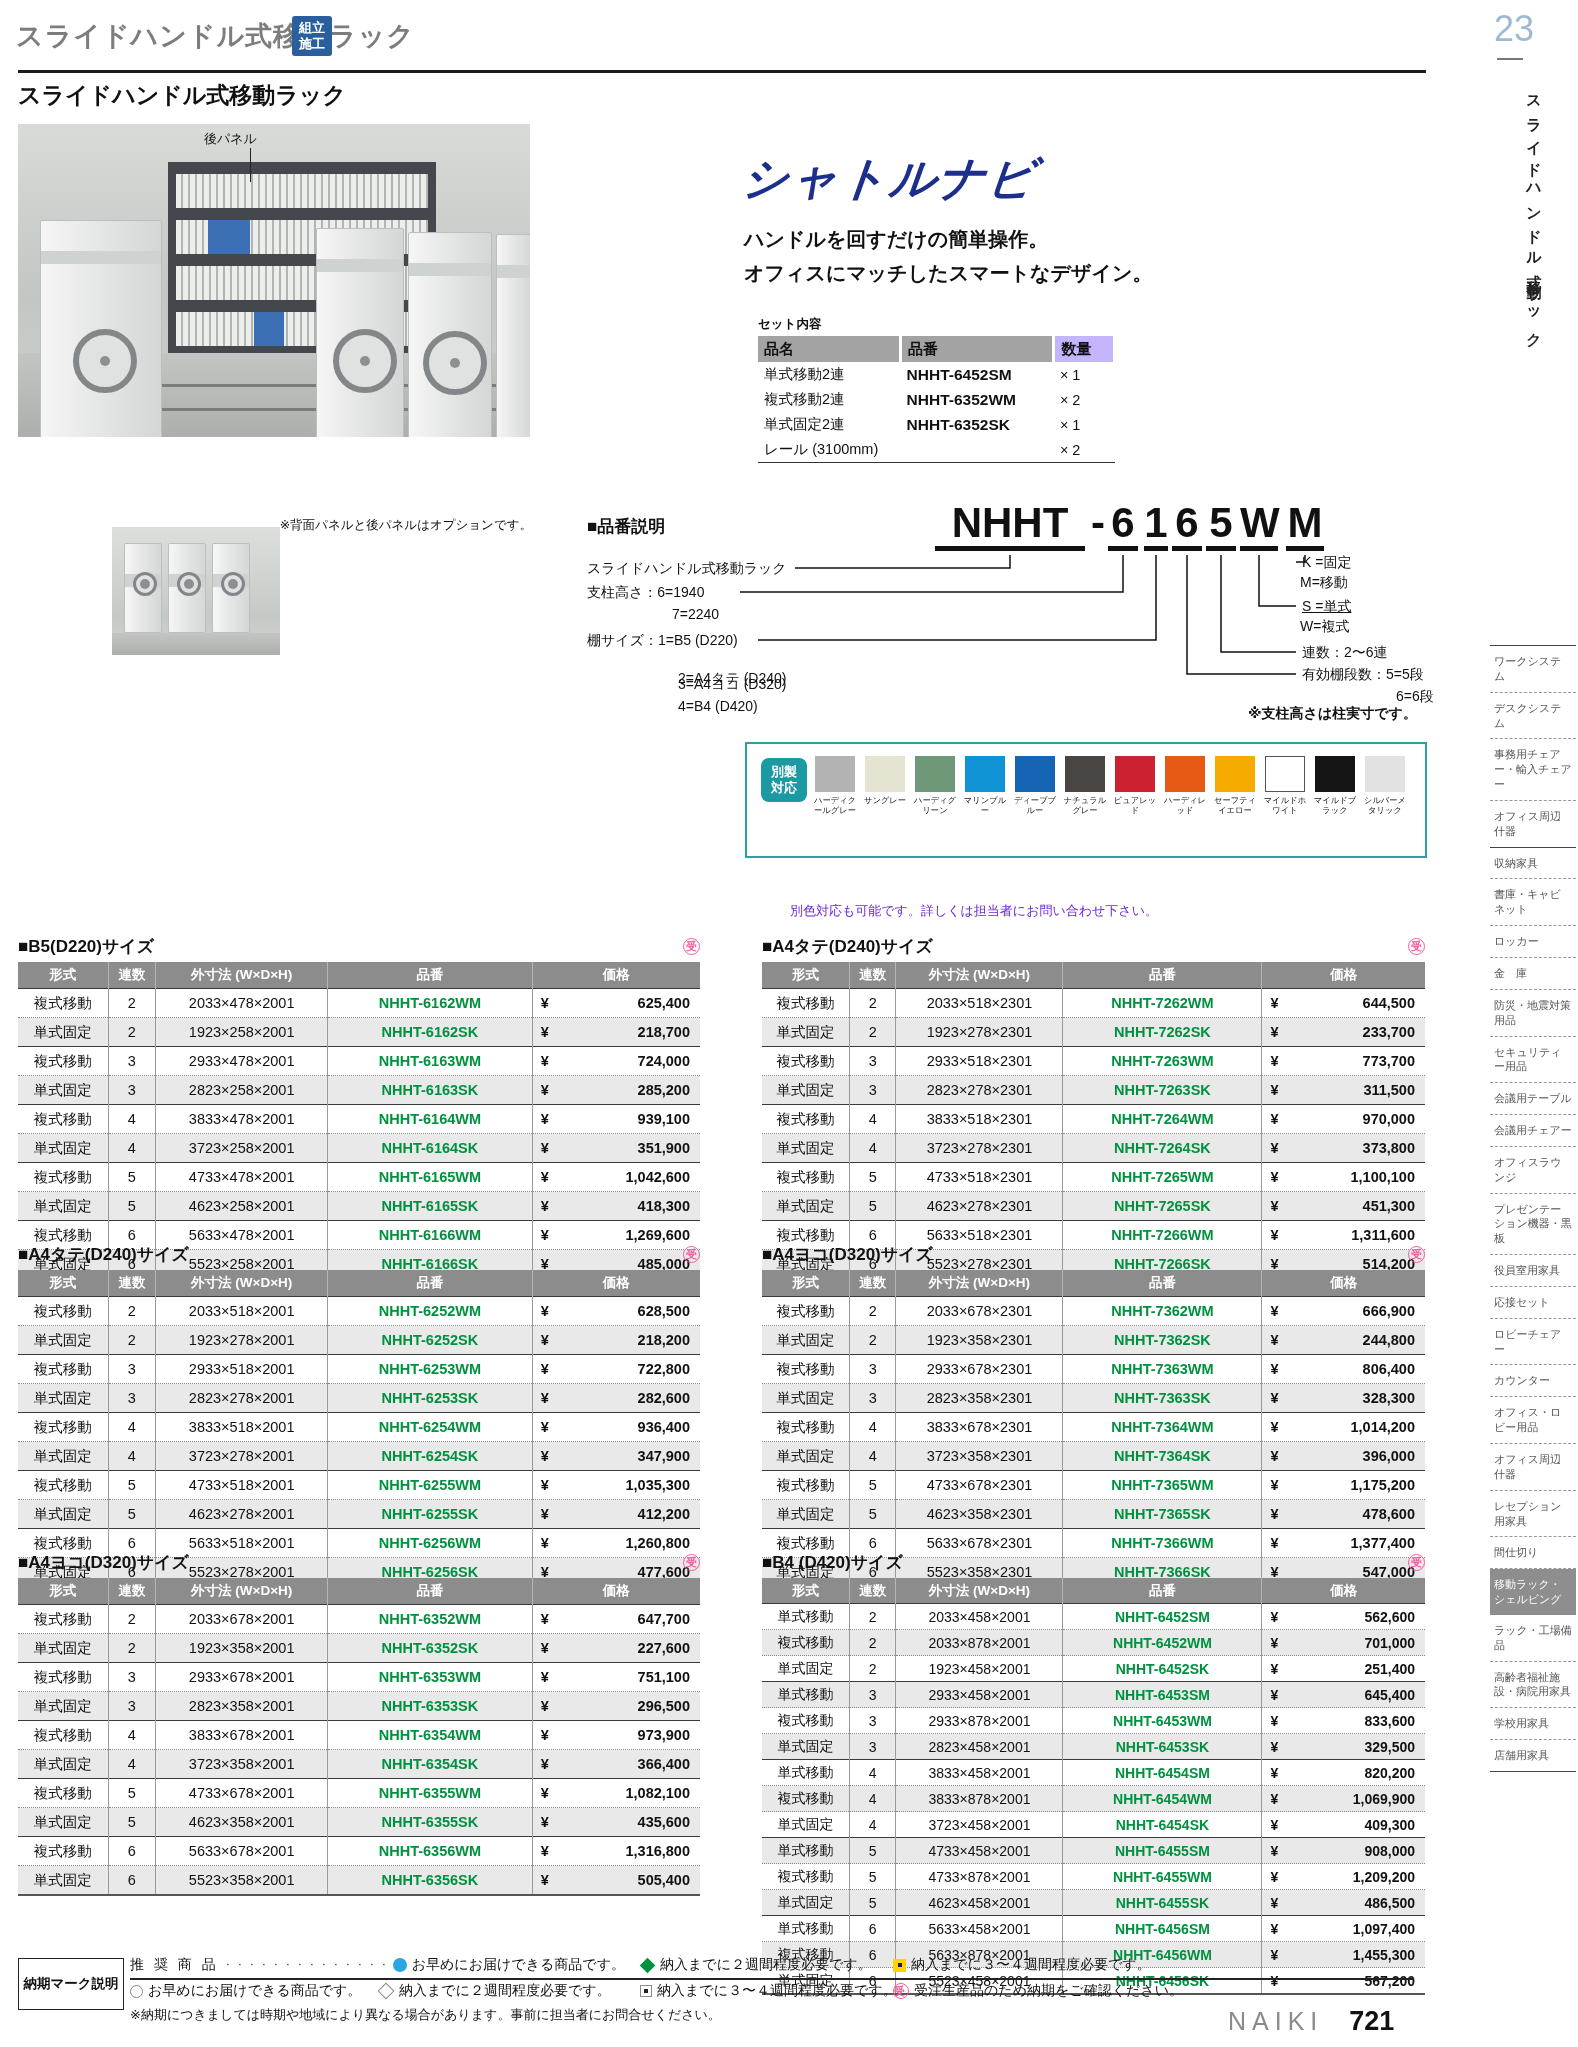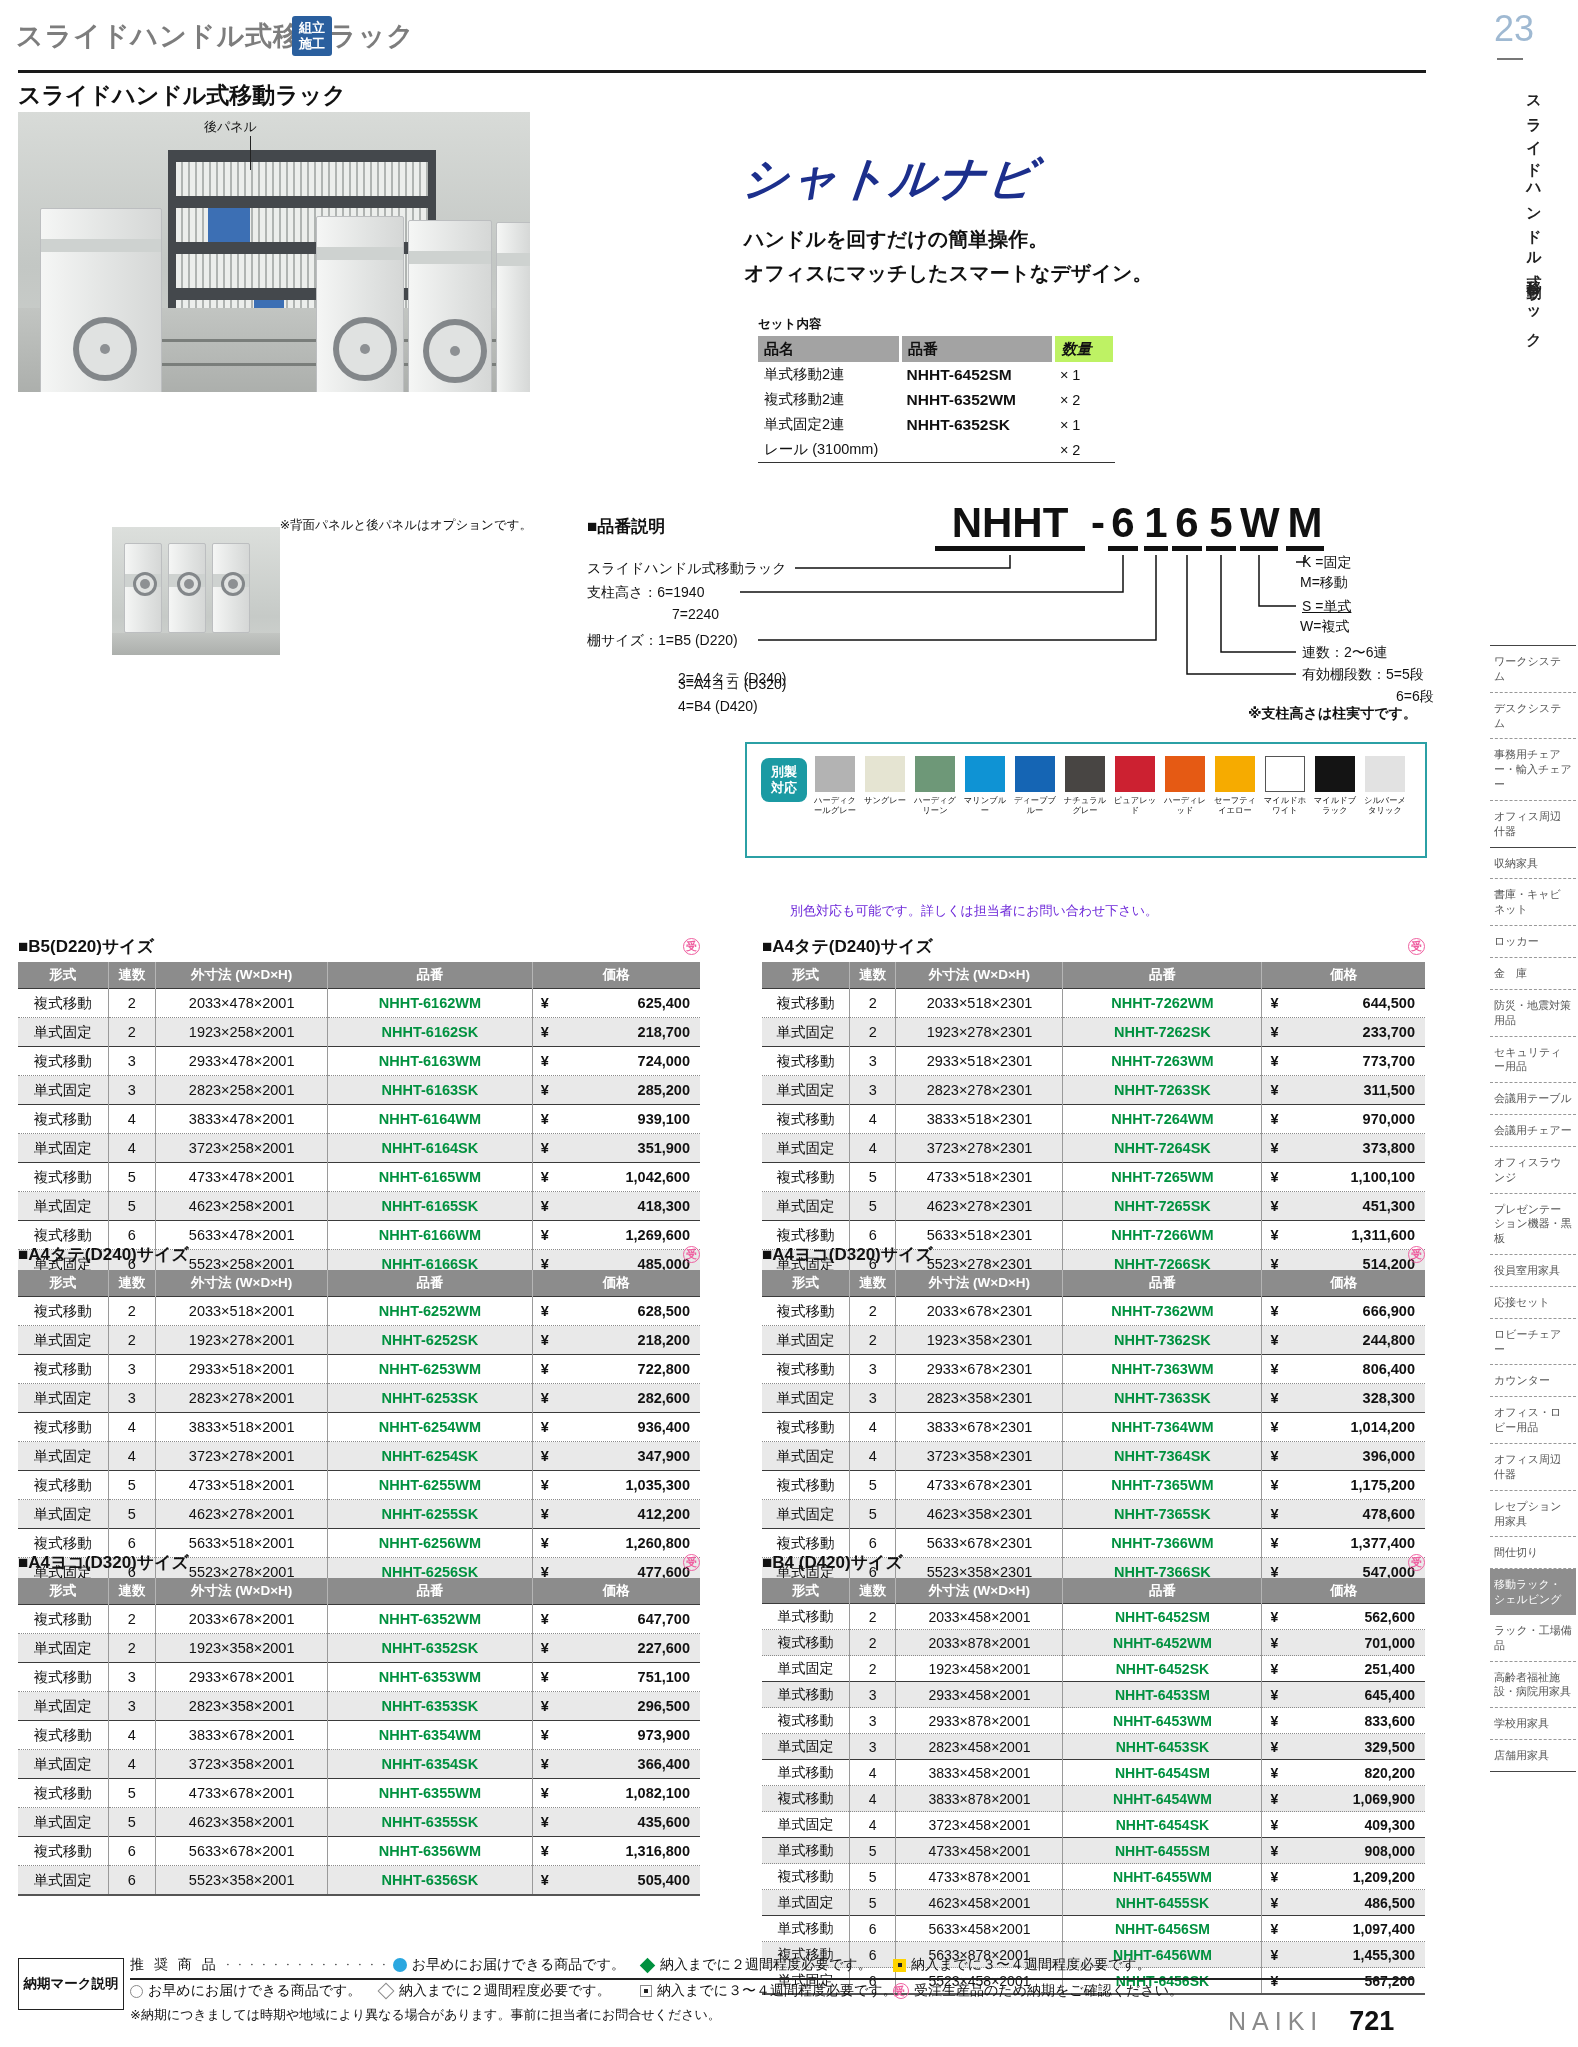--- a/index.html
+++ b/index.html
@@ -19,21 +19,21 @@
   .pagenum-dash{position:absolute;left:1497px;top:58px;width:26px;height:2px;background:#777;}
   .side-vtitle{position:absolute;left:1524px;top:86px;height:260px;writing-mode:vertical-rl;
                font-size:15px;font-weight:bold;letter-spacing:5px;color:#222;}
   .side-nav{position:absolute;left:1490px;top:645px;width:86px;}
   .nav-item{padding:8px 4px;font-size:11px;line-height:1.35;color:#555;border-bottom:1px dashed #999;}
   .nav-item:first-child{border-top:1.5px solid #444;}
   .nav-item.solid{border-bottom:1.5px solid #444;}
   .nav-item.active{background:#8e8e8e;color:#fff;border-bottom:none;}
 
   
-  .photo1{position:absolute;left:18px;top:112px;width:512px;height:280px;overflow:hidden;
+  .photo1{position:absolute;left:18px;top:124px;width:512px;height:313px;overflow:hidden;
           background:linear-gradient(180deg,#d8dbd8 0%,#c3c7c4 55%,#ced1ce 100%);}
   .ph-floor{position:absolute;bottom:0;left:0;width:100%;height:84px;background:linear-gradient(180deg,#c2c5c2,#acafac);}
   .ph-rail{position:absolute;height:3px;background:#7a7e7b;left:5%;width:90%;}
   .ph-back{position:absolute;left:150px;top:38px;width:268px;height:232px;background:#44484c;}
   .ph-shelfrow{position:absolute;left:8px;width:calc(100% - 16px);height:34px;
                background:repeating-linear-gradient(90deg,#eceeec 0 5px,#b0b4b2 5px 7px);}
   .ph-blue{position:absolute;height:34px;background:#3c6fb4;}
   .ph-unit{position:absolute;background:linear-gradient(90deg,#f5f6f5,#e1e3e2 60%,#d5d7d6);
            border:1px solid #bcbec0;border-radius:2px;}
   .ph-unit::before{content:'';position:absolute;top:30px;left:0;width:100%;height:13px;background:#ced2d0;}
@@ -51,21 +51,21 @@
   .promo-logo{position:absolute;left:742px;top:148px;font-size:46px;font-weight:bold;font-style:italic;
               color:#1c2f8c;letter-spacing:2px;transform:skewX(-6deg);}
   .tagline1{position:absolute;left:744px;top:226px;font-size:20px;font-weight:bold;color:#111;}
   .tagline2{position:absolute;left:744px;top:260px;font-size:20px;font-weight:bold;color:#111;}
 
   
   .set-label{position:absolute;left:758px;top:316px;font-size:12.5px;font-weight:bold;}
   .set-table{position:absolute;left:758px;top:336px;width:358px;border-collapse:collapse;table-layout:fixed;}
   .set-table th{font-size:15px;font-weight:bold;text-align:left;padding:3px 6px;height:20px;}
   .set-table th.h-name,.set-table th.h-code{background:#a3a3a3;}
-  .set-table th.h-qty{background:#bef264;font-style:italic;}
+  .set-table th.h-qty{background:#c4b5fd;}
   .set-table th{border-right:3px solid #fff;}
   .set-table td{font-size:14.5px;padding:2px 6px;height:21px;}
   .set-table td.c-code{font-weight:bold;font-size:15.5px;}
   .set-table tr:last-child td{border-bottom:1.5px solid #333;}
 
   
   .pn{position:absolute;left:580px;top:498px;width:860px;height:232px;}
   .pn-title{position:absolute;left:7px;top:17px;font-size:17px;font-weight:bold;}
   .pn-seg{position:absolute;top:2px;font-size:42px;font-weight:bold;text-align:center;line-height:1.1;}
   .pn-seg.u{border-bottom:5px solid #111;}

